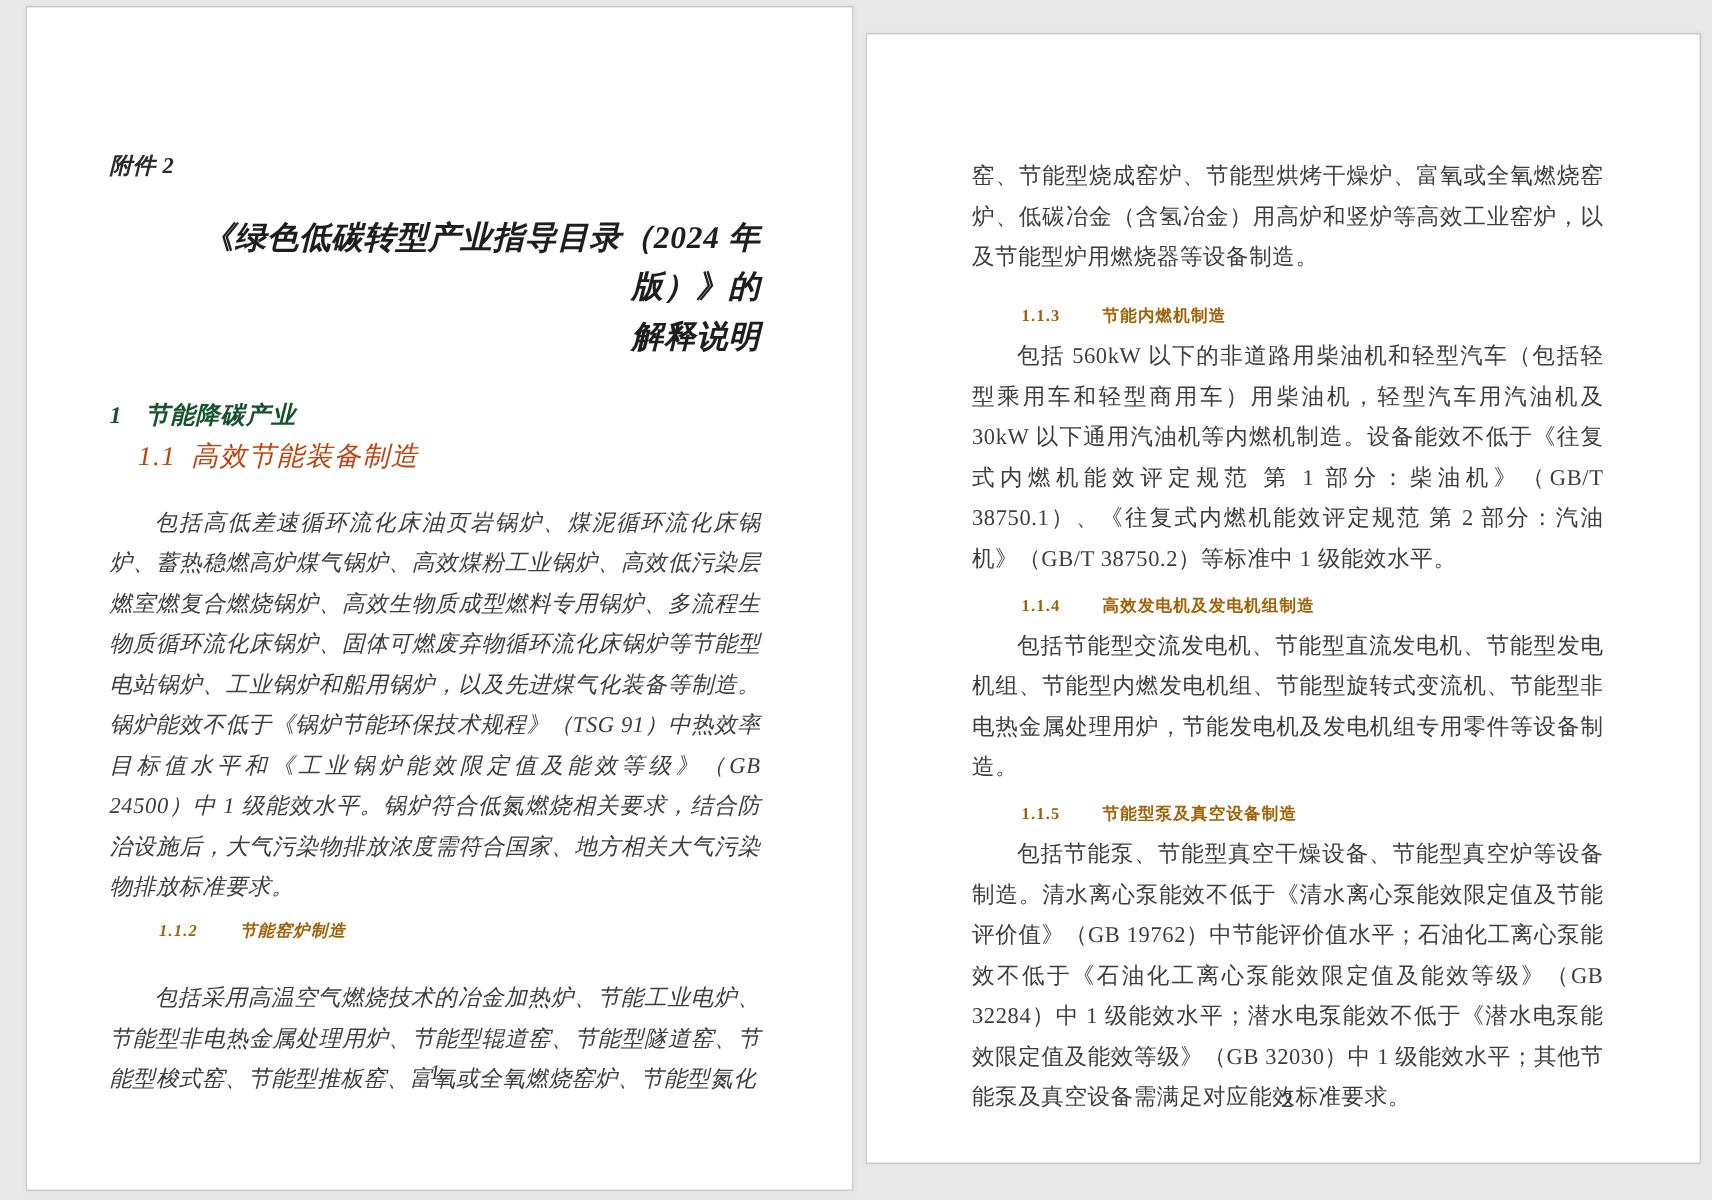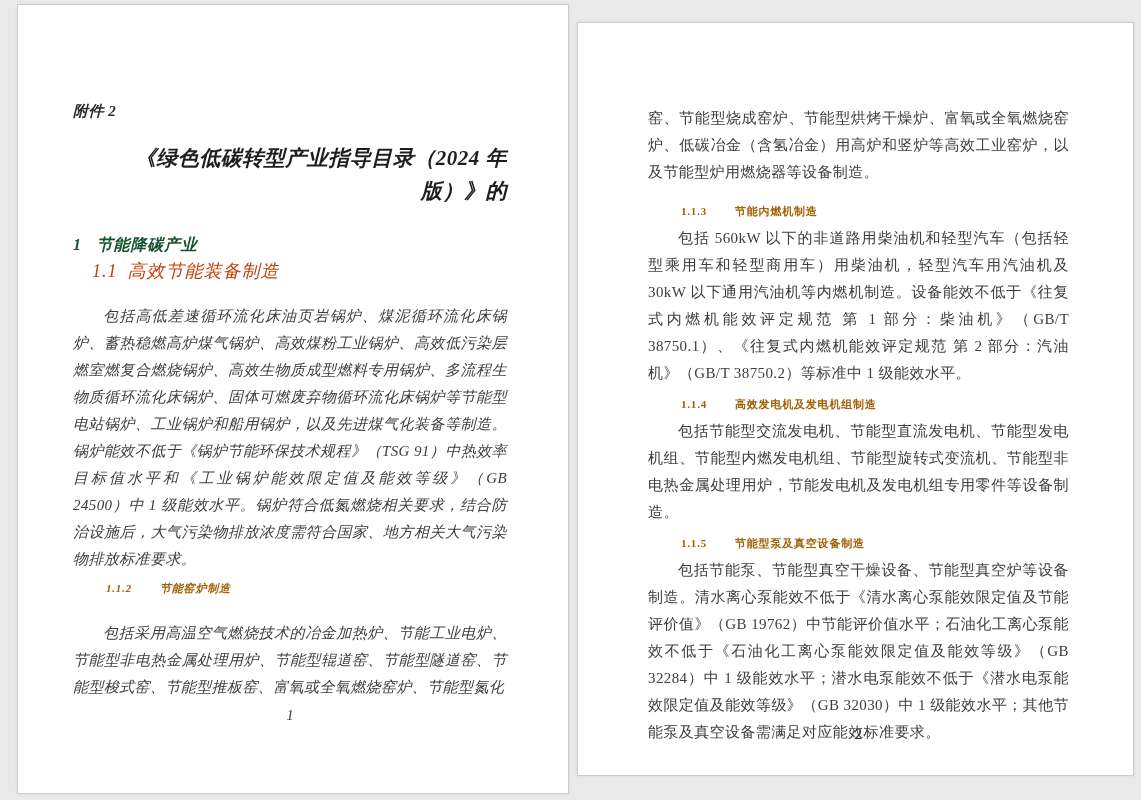--- a/index.html
+++ b/index.html
@@ -72,20 +72,21 @@
 </style>
 </head>
 <body>
 
 <div class="page" id="page1">
   <div class="content">
     <div class="attachment">附件 2</div>
 
     <div class="doc-title">
       <div>《绿色低碳转型产业指导目录（2024 年版）》的</div>
+      <div>解释说明</div>
     </div>
 
     <div class="h1"><span class="num">1</span><span>节能降碳产业</span></div>
 
     <div class="h2"><span class="num">1.1</span><span>高效节能装备制造</span></div>
 
 
     <p class="body-p indent mt3">包括高低差速循环流化床油页岩锅炉、煤泥循环流化床锅炉、蓄热稳燃高炉煤气锅炉、高效煤粉工业锅炉、高效低污染层燃室燃复合燃烧锅炉、高效生物质成型燃料专用锅炉、多流程生物质循环流化床锅炉、固体可燃废弃物循环流化床锅炉等节能型电站锅炉、工业锅炉和船用锅炉，以及先进煤气化装备等制造。锅炉能效不低于《锅炉节能环保技术规程》（TSG 91）中热效率目标值水平和《工业锅炉能效限定值及能效等级》（GB 24500）中 1 级能效水平。锅炉符合低氮燃烧相关要求，结合防治设施后，大气污染物排放浓度需符合国家、地方相关大气污染物排放标准要求。</p>
 
     <div class="h3 mt2"><span class="num">1.1.2</span><span>节能窑炉制造</span></div>

